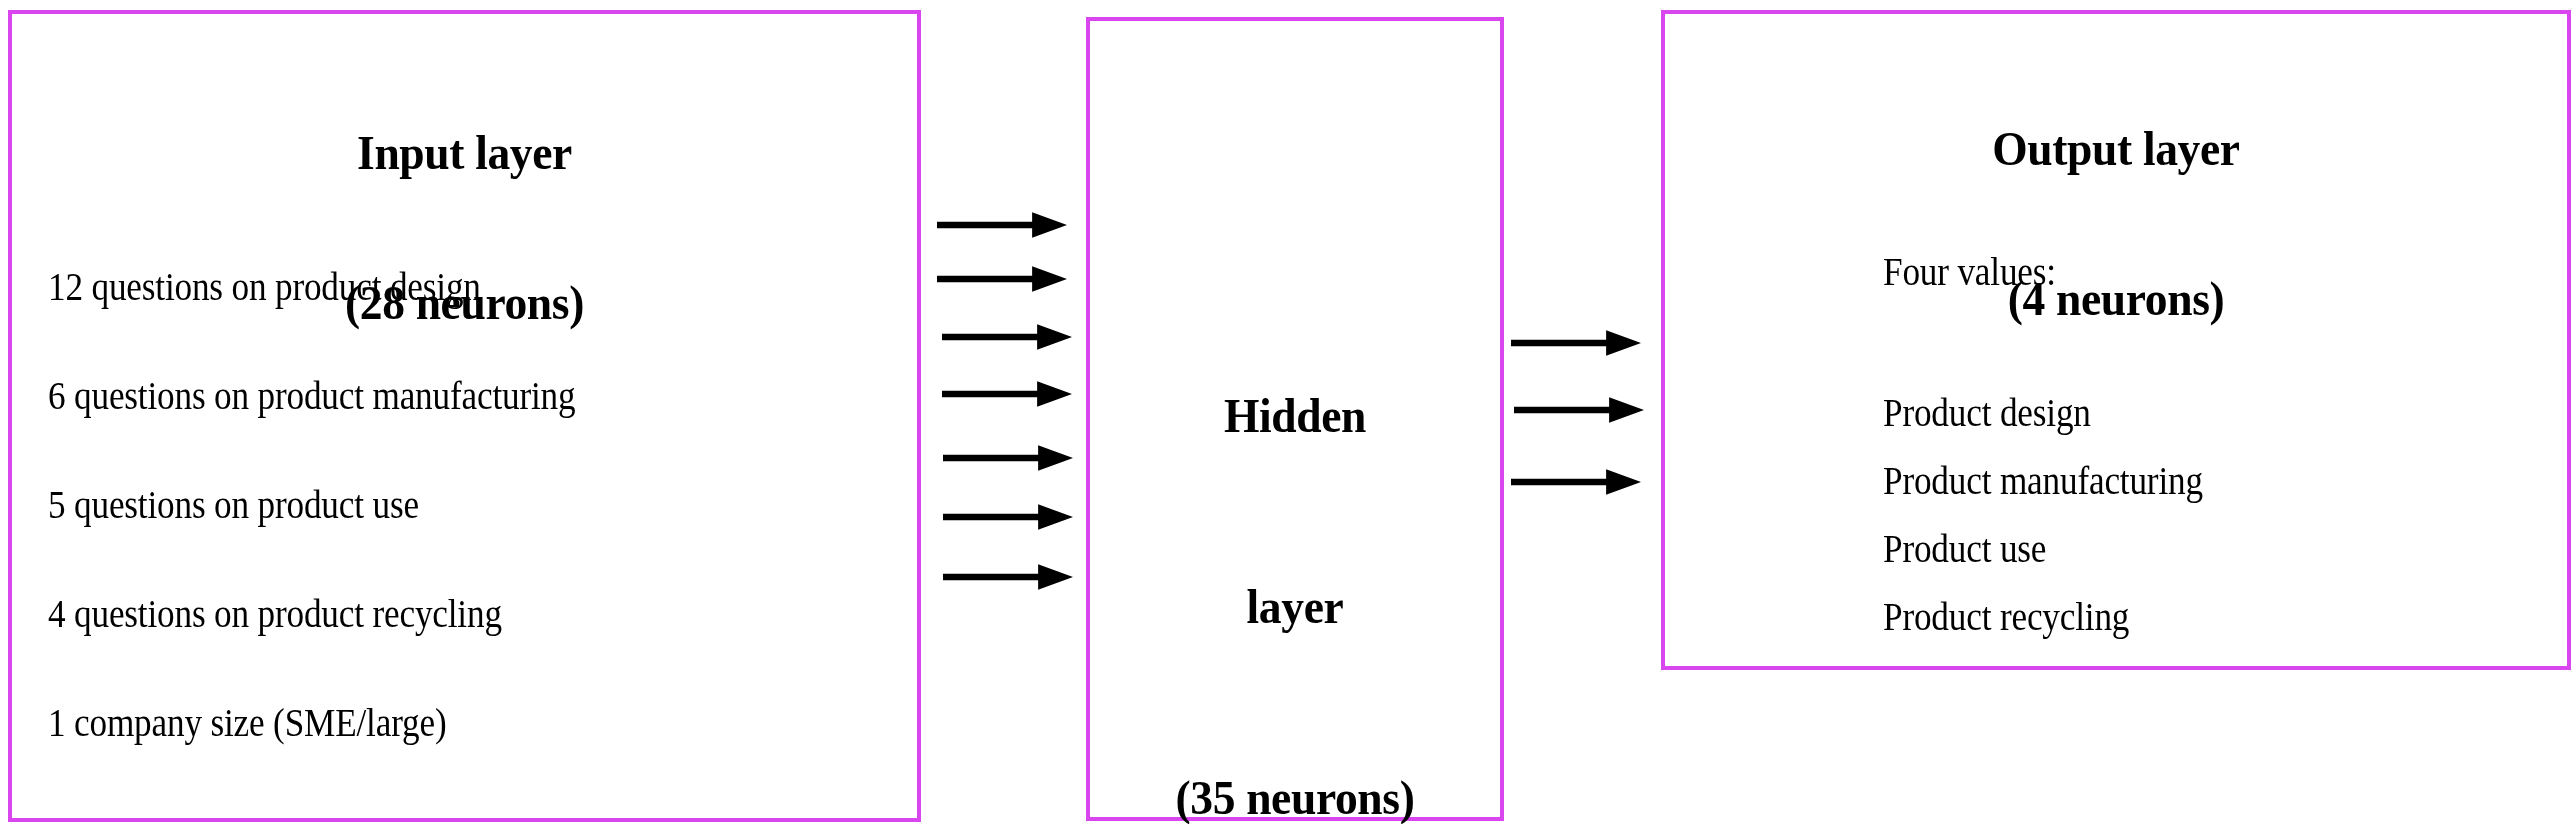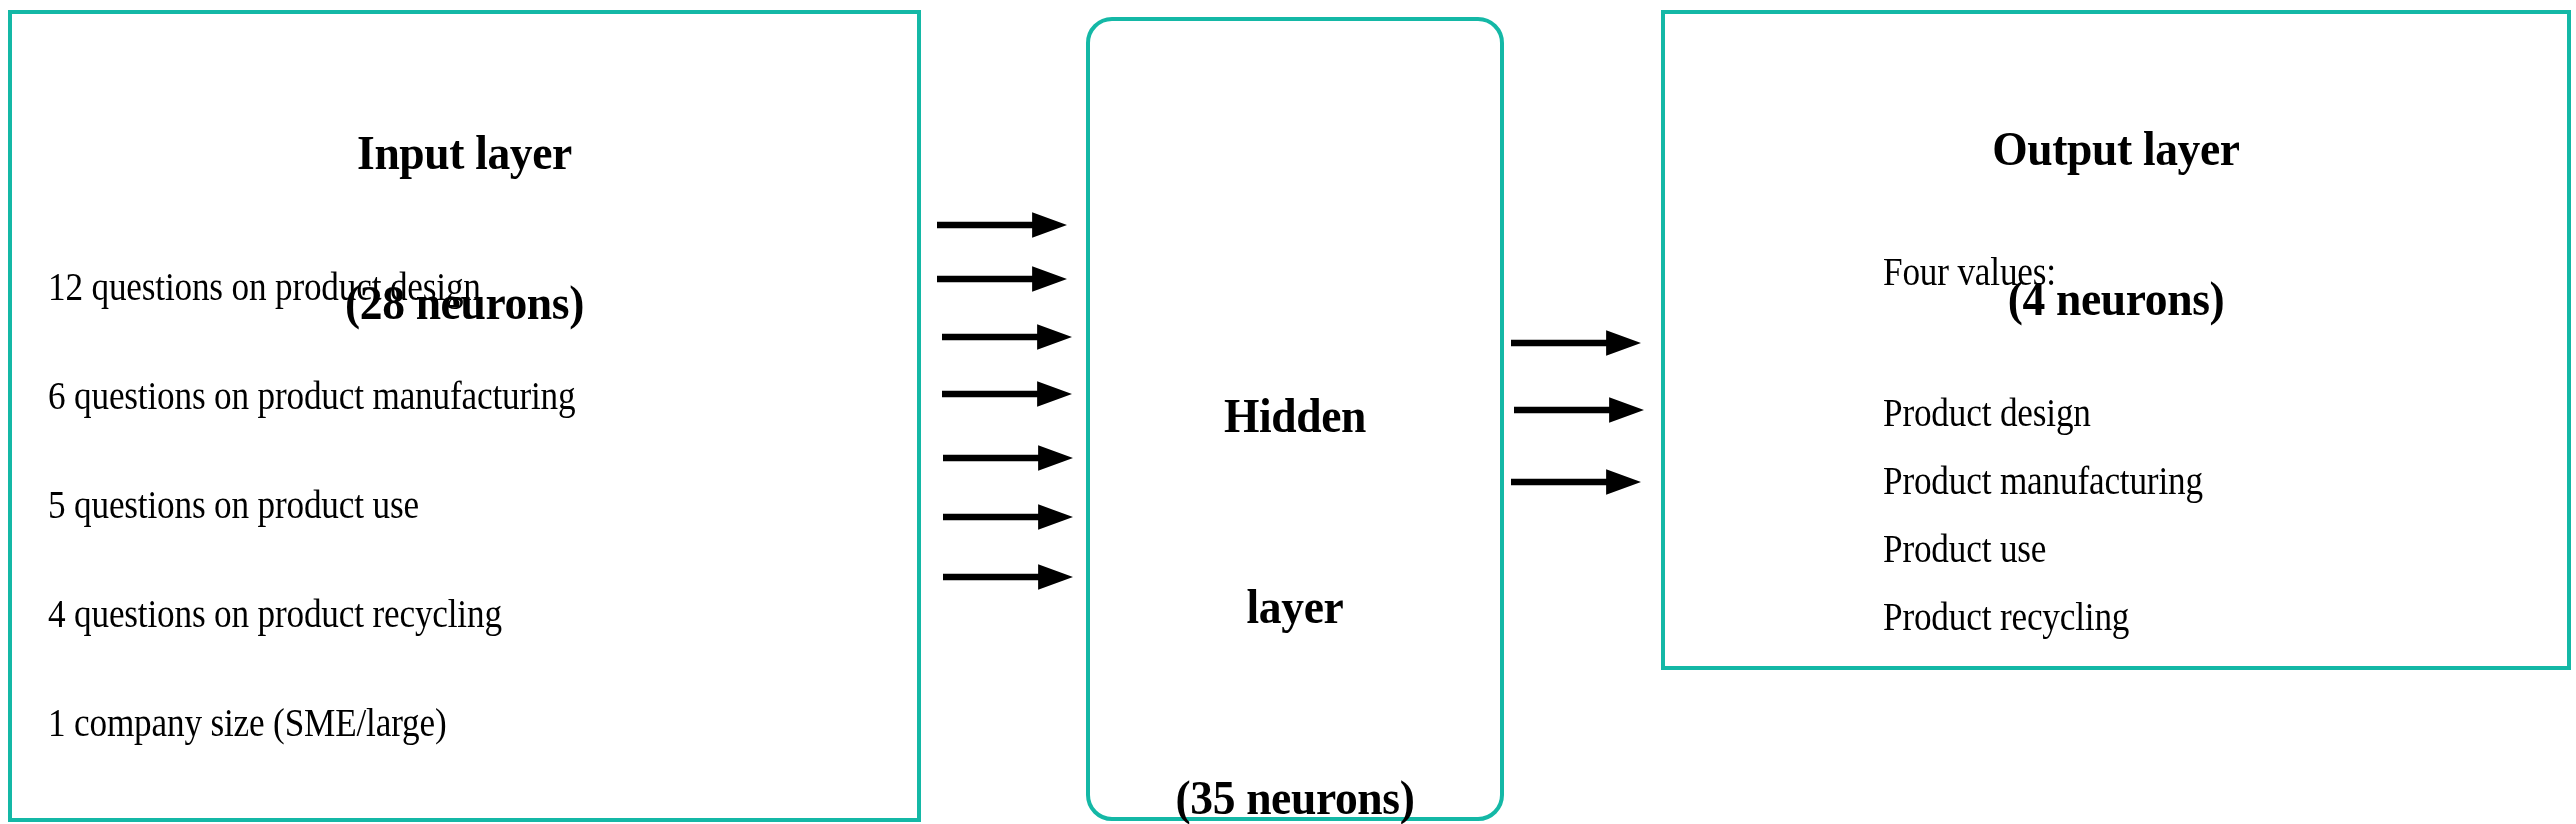--- a/index.html
+++ b/index.html
@@ -18,26 +18,26 @@
     width: 2576px;
     height: 825px;
     background: #ffffff;
     overflow: hidden;
   }
 
   
   .layer-box {
     position: absolute;
     box-sizing: border-box;
-    border: 4px solid #14b8a6;
+    border: 4px solid #d946ef;
     background: #ffffff;
   }
 
   #input-box  { left: 8px;   top: 9.5px;  width: 913px; height: 812px; }
-  #hidden-box { left: 1086px; top: 17.4px;  width: 418px;  height: 804px; border-radius: 26px; }
+  #hidden-box { left: 1086px; top: 17.4px;  width: 418px;  height: 804px; }
   #output-box { left: 1661px; top: 9.5px;  width: 910px; height: 660px; }
 
   
   .layer-title {
     position: absolute;
     left: 0;
     right: 0;
     text-align: center;
     font-weight: bold;
     font-size: 49px;

